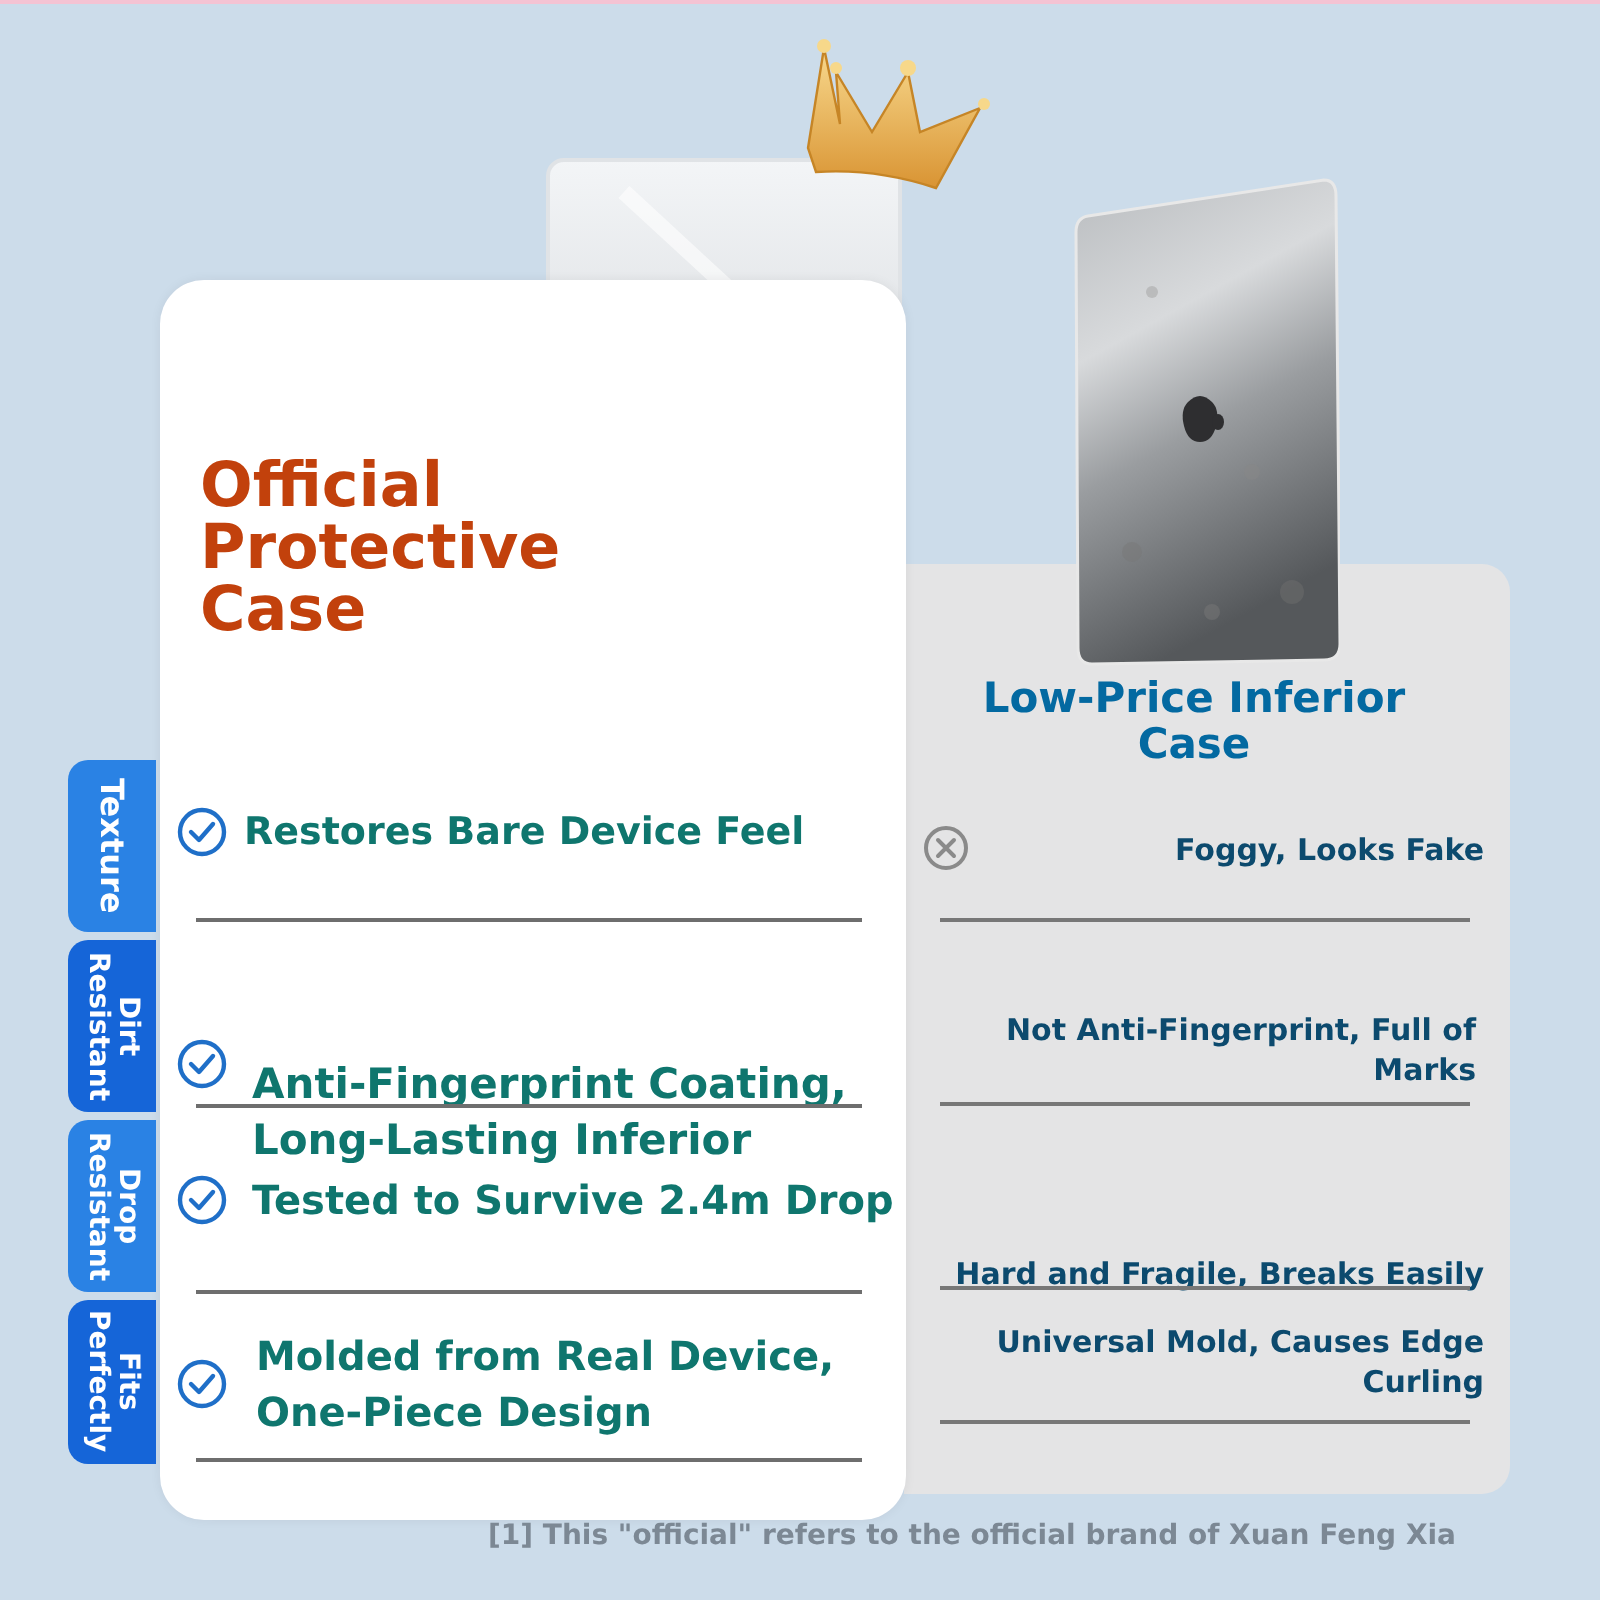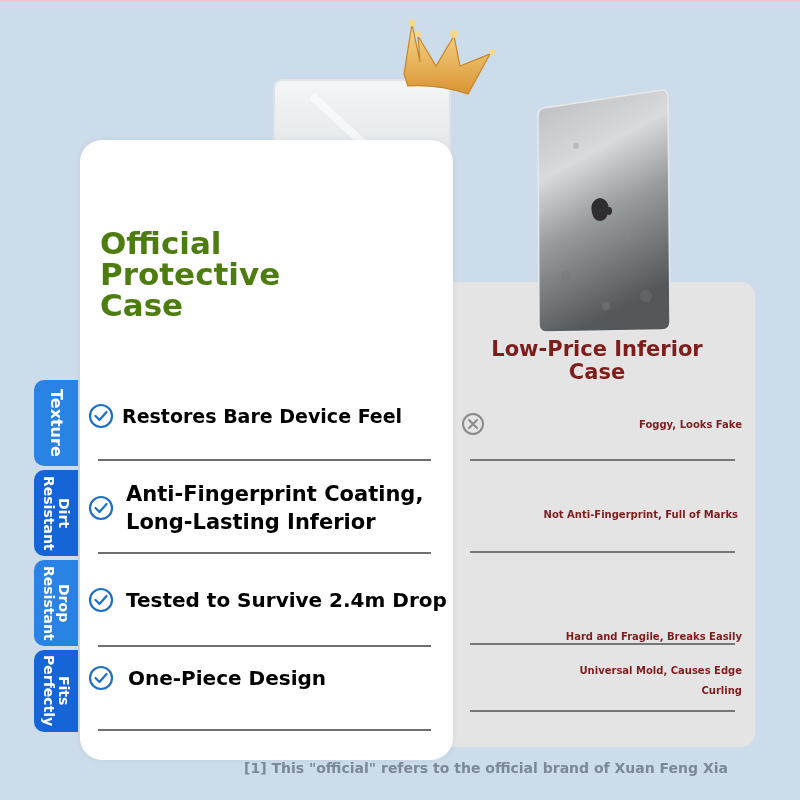--- a/index.html
+++ b/index.html
@@ -11,43 +11,43 @@
   }
   .topbar { position: absolute; left: 0; top: 0; width: 800px; height: 2px; background: #f4c3d3; }
 
   
   .right-card {
     position: absolute; left: 452px; top: 282px; width: 303px; height: 465px;
     background: #e4e4e5; border-radius: 0 14px 14px 0;
   }
   .right-title {
     position: absolute; left: 452px; top: 338px; width: 290px; text-align: center;
-    font-weight: bold; font-size: 21px; line-height: 23px; color: #7f1d1d;
+    font-weight: bold; font-size: 21px; line-height: 23px; color: #0369a1;
   }
   .right-row {
     position: absolute; left: 452px; width: 290px; text-align: right;
-    font-weight: bold; font-size: 10px; line-height: 20px; color: #7f1d1d;
+    font-weight: bold; font-size: 15px; line-height: 20px; color: #0c4a6e;
   }
   .right-line { position: absolute; left: 470px; width: 265px; height: 2px; background: #777; }
   .x-icon { position: absolute; left: 461px; top: 412px; width: 24px; height: 24px; }
 
   
   .left-card {
     position: absolute; left: 80px; top: 140px; width: 373px; height: 620px;
     background: #ffffff; border-radius: 22px;
     box-shadow: 0 0 6px rgba(0,0,0,0.06);
   }
   .main-title {
     position: absolute; left: 100px; top: 228px;
-    font-weight: bold; font-size: 31px; line-height: 31px; color: #4d7c0f;
+    font-weight: bold; font-size: 31px; line-height: 31px; color: #c2410c;
   }
   .feat {
     position: absolute; left: 88px; display: flex; align-items: center; gap: 8px;
   }
-  .feat-text { font-weight: bold; color: #000000; font-size: 20px; line-height: 28px; }
+  .feat-text { font-weight: bold; color: #0f766e; font-size: 20px; line-height: 28px; }
   .check-icon { width: 26px; height: 26px; flex: 0 0 26px; }
   .left-line { position: absolute; left: 98px; width: 333px; height: 2px; background: #6e6e6e; }
 
   
   .tab {
     position: absolute; left: 34px; width: 44px;
     border-radius: 10px 0 0 10px;
     display: flex; align-items: center; justify-content: center;
   }
   .tab-text {
@@ -137,21 +137,21 @@
     </svg>
   <div class="feat-text" style="font-size:19px;">Restores Bare Device Feel</div>
 </div>
 <div class="left-line" style="top:459px;"></div>
 
 <div class="feat" style="top:480px;">
   <svg class="check-icon" viewBox="0 0 26 26">
       <circle cx="13" cy="13" r="11" fill="none" stroke="#1f6fc8" stroke-width="2.2"></circle>
       <path d="M7.5 13 l4 4 l7 -8" fill="none" stroke="#1f6fc8" stroke-width="2.2" stroke-linecap="round" stroke-linejoin="round"></path>
     </svg>
-  <div class="feat-text" style="padding-left:4px;font-size:21px;">
+  <div class="feat-text" style="padding-left:4px;font-size:21px;margin-top:48px;">
     <div>Anti-Fingerprint Coating,</div>
     <div>Long-Lasting Inferior</div>
   </div>
 </div>
 <div class="left-line" style="top:552px;"></div>
 
 <div class="feat" style="top:586px;">
   <svg class="check-icon" viewBox="0 0 26 26">
       <circle cx="13" cy="13" r="11" fill="none" stroke="#1f6fc8" stroke-width="2.2"></circle>
       <path d="M7.5 13 l4 4 l7 -8" fill="none" stroke="#1f6fc8" stroke-width="2.2" stroke-linecap="round" stroke-linejoin="round"></path>
@@ -159,20 +159,21 @@
   <div class="feat-text" style="padding-left:4px;">Tested to Survive 2.4m Drop</div>
 </div>
 <div class="left-line" style="top:645px;"></div>
 
 <div class="feat" style="top:664px;">
   <svg class="check-icon" viewBox="0 0 26 26">
       <circle cx="13" cy="13" r="11" fill="none" stroke="#1f6fc8" stroke-width="2.2"></circle>
       <path d="M7.5 13 l4 4 l7 -8" fill="none" stroke="#1f6fc8" stroke-width="2.2" stroke-linecap="round" stroke-linejoin="round"></path>
     </svg>
   <div class="feat-text" style="padding-left:6px;">
+    <div>Molded from Real Device,</div>
     <div>One-Piece Design</div>
   </div>
 </div>
 <div class="left-line" style="top:729px;"></div>
 
 <div class="tab" style="top:380px;height:86px;background:#2a82e4;">
   <span class="tab-text" style="font-size:16px;">Texture</span>
 </div>
 <div class="tab" style="top:470px;height:86px;background:#1565d8;">
   <span class="tab-text">Dirt

